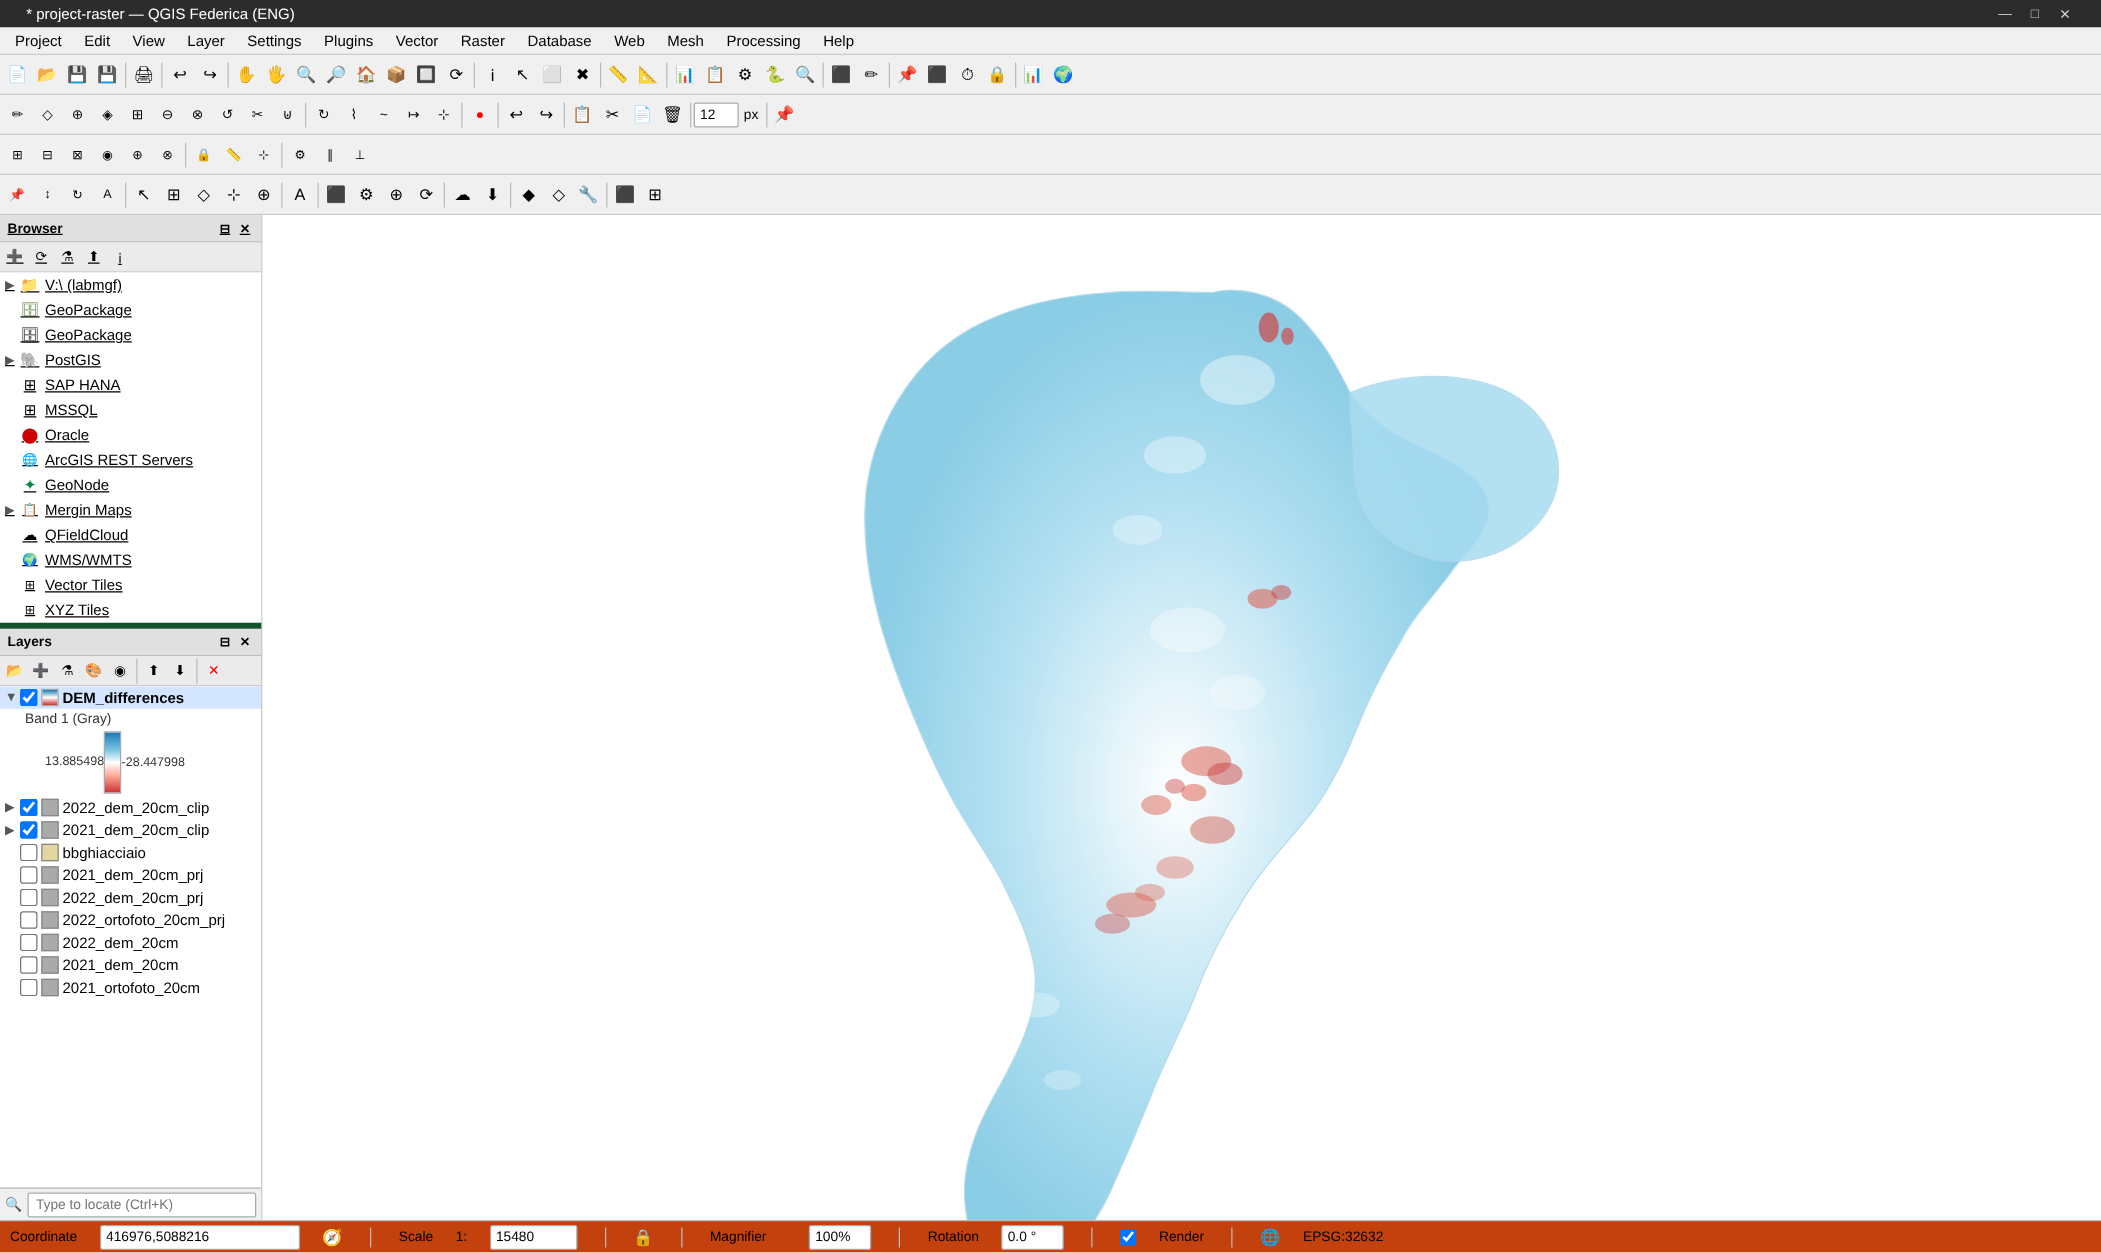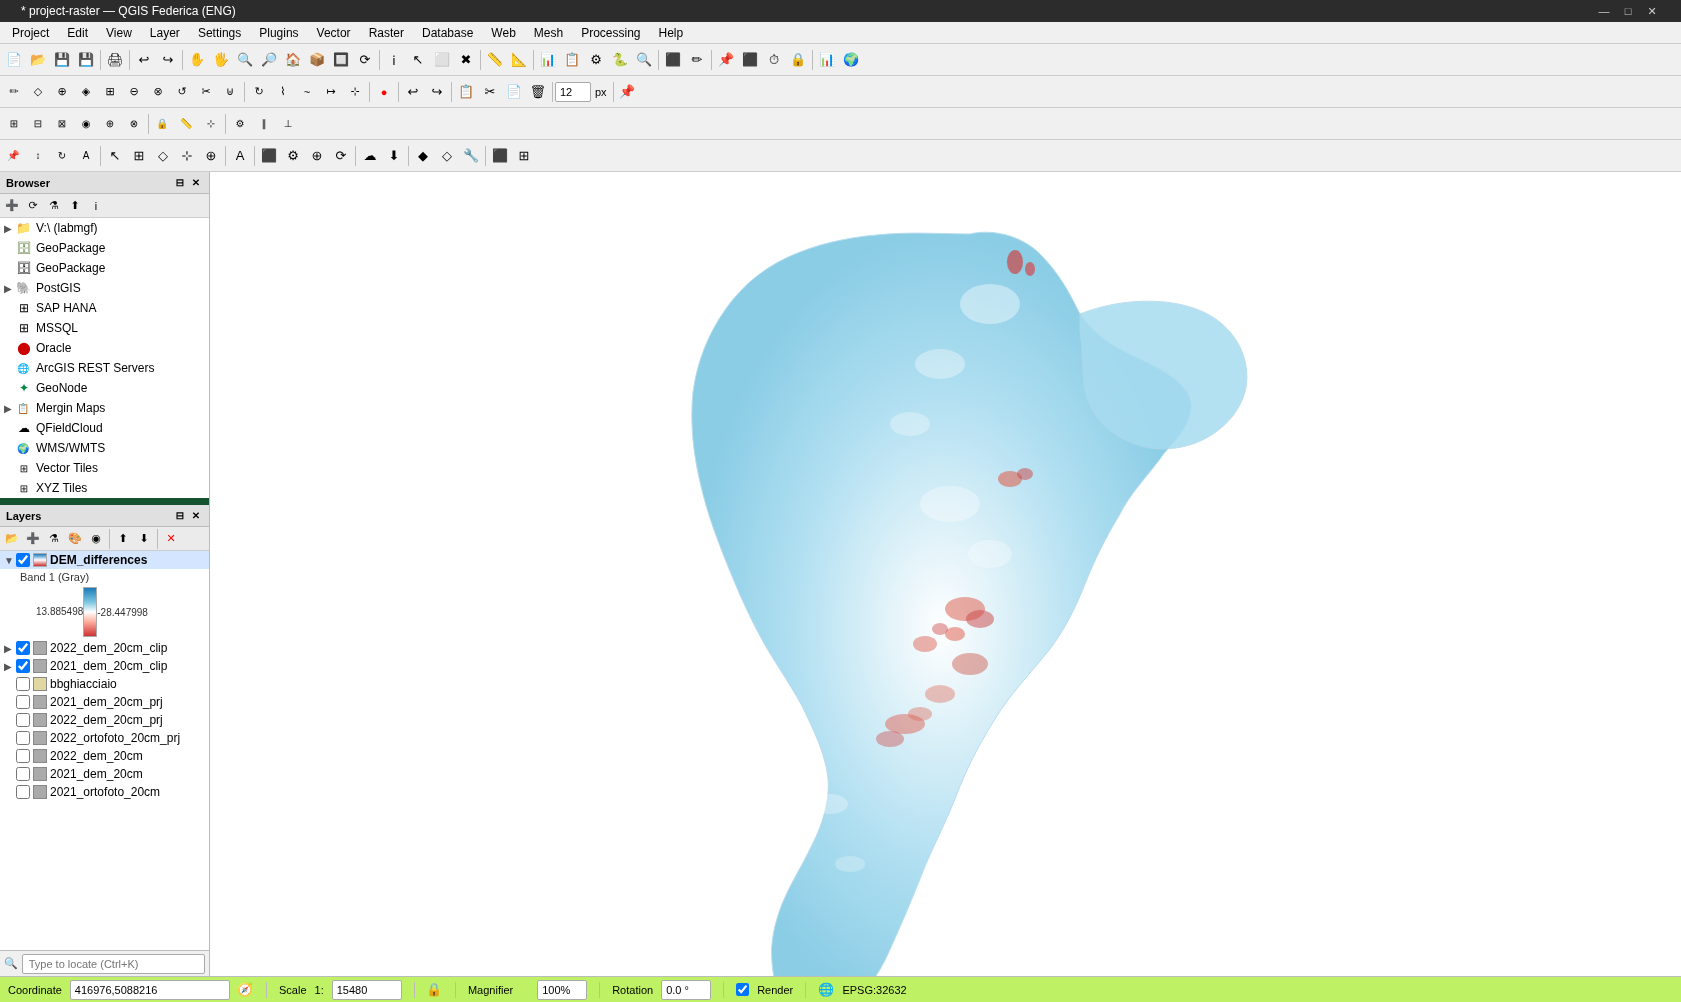--- a/index.html
+++ b/index.html
@@ -23,21 +23,21 @@
     .tool-sep { width: 1px; height: 20px; background: #bbb; margin: 0 2px; }
     .tool-input { height: 20px; border: 1px solid #aaa; border-radius: 2px; padding: 0 4px; font-size: 11px; background: white; }
 
     
     #main-layout { display: flex; height: calc(1002px - 22px - 22px - 32px - 32px - 32px - 32px); }
 
     
     #left-panel { width: 210px; display: flex; flex-direction: column; border-right: 1px solid #bbb; background: #f5f5f5; }
 
     
-    #browser-panel { flex: 0 0 auto; border-bottom: 7px solid #14532d; }
+    #browser-panel { flex: 0 0 auto; border-bottom: 5px solid #14532d; text-decoration: underline; }
     .panel-header { height: 22px; background: #e0e0e0; border-bottom: 1px solid #bbb; display: flex; align-items: center; justify-content: space-between; padding: 0 6px; font-size: 11px; font-weight: bold; }
     .panel-header-title { font-size: 11px; font-weight: bold; }
     .panel-header-btns { display: flex; gap: 2px; }
     .ph-btn { width: 14px; height: 14px; display: flex; align-items: center; justify-content: center; font-size: 10px; cursor: pointer; }
 
     .panel-toolbar { height: 24px; background: #ebebeb; display: flex; align-items: center; padding: 0 2px; gap: 1px; border-bottom: 1px solid #ccc; }
     .pt-btn { width: 20px; height: 20px; display: flex; align-items: center; justify-content: center; font-size: 11px; cursor: pointer; border: 1px solid transparent; border-radius: 2px; }
 
     #browser-tree { height: 280px; overflow-y: auto; overflow-x: hidden; background: white; }
     .tree-item { display: flex; align-items: center; padding: 2px 4px; cursor: pointer; white-space: nowrap; font-size: 12px; }
@@ -512,21 +512,21 @@
       <ellipse cx="730" cy="180" rx="25" ry="15" fill="white" opacity="0.35"></ellipse>
       <ellipse cx="700" cy="240" rx="20" ry="12" fill="white" opacity="0.3"></ellipse>
       <ellipse cx="740" cy="320" rx="30" ry="18" fill="white" opacity="0.35"></ellipse>
       <ellipse cx="780" cy="370" rx="22" ry="14" fill="white" opacity="0.3"></ellipse>
       <ellipse cx="620" cy="620" rx="18" ry="10" fill="white" opacity="0.3"></ellipse>
       <ellipse cx="640" cy="680" rx="15" ry="8" fill="white" opacity="0.25"></ellipse>
     </svg>
   </div>
 </div>
 
-<div id="statusbar" style="height:26px;background:#bef264;border-top:1px solid #bbb;display:flex;align-items:center;padding:0 8px;gap:8px;font-size:11px;">
+<div id="statusbar" style="height:26px;background:#c2410c;border-top:1px solid #bbb;display:flex;align-items:center;padding:0 8px;gap:18px;font-size:11px;">
   <span>Coordinate</span>
   <input type="text" class="status-input" value="416976,5088216" style="width: 160px; height: 20px; border: 1px solid rgb(170, 170, 170); border-radius: 2px; padding: 0px 4px; font-size: 11px;">
   <span style="font-size:13px;">🧭</span>
   <div class="status-sep"></div>
   <span>Scale</span>
   <span>1:</span>
   <input type="text" value="15480" style="width: 70px; height: 20px; border: 1px solid rgb(170, 170, 170); border-radius: 2px; padding: 0px 4px; font-size: 11px;">
   <div class="status-sep"></div>
   <span style="font-size:13px;cursor:pointer;">🔒</span>
   <div class="status-sep"></div>

